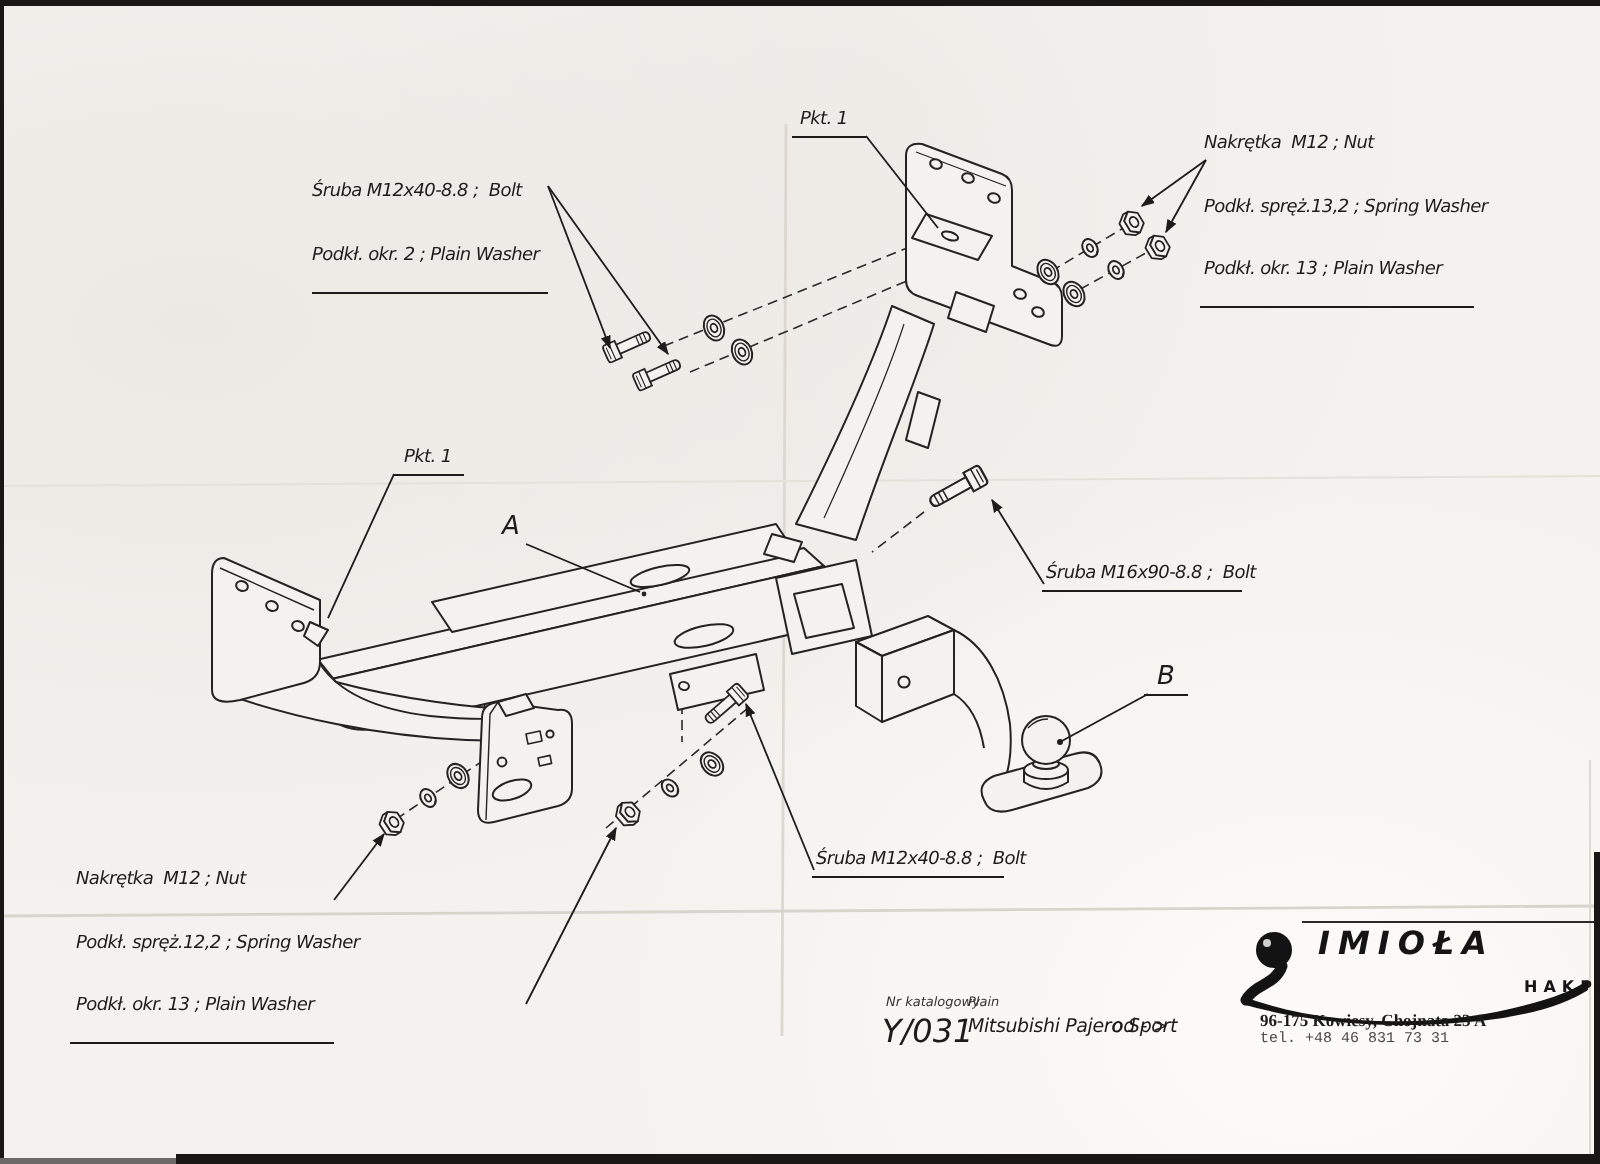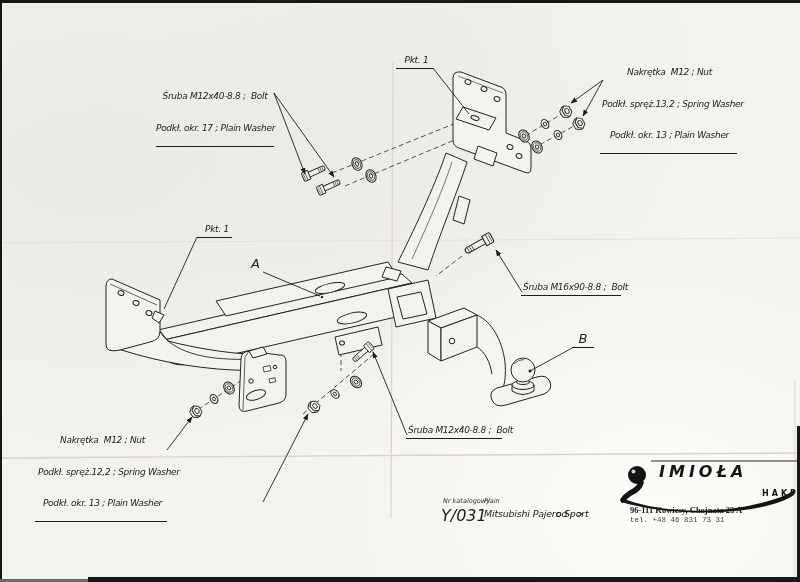--- a/index.html
+++ b/index.html
@@ -7,21 +7,21 @@
     font-family:"DejaVu Sans", sans-serif; }
   .page { position:relative; width:800px; height:582px; background:#f3f2ee;
     background-image:
       radial-gradient(ellipse at 82% 88%, rgba(253,252,250,.9) 0%, rgba(253,252,250,0) 38%),
       radial-gradient(ellipse at 12% 28%, rgba(224,222,215,.45) 0%, rgba(224,222,215,0) 50%),
       radial-gradient(ellipse at 55% 10%, rgba(230,228,222,.35) 0%, rgba(230,228,222,0) 45%);
     overflow:hidden; }
   svg.draw { position:absolute; left:0; top:0; }
   .lbl { position:absolute; font-style:italic; font-size:9px; letter-spacing:-0.3px;
     line-height:10.5px; color:#1c1c1c; white-space:pre; }
-  .ul  { border-bottom:1px solid #1c1c1c; padding-bottom:2px;text-align:center; }
+  .ul  { border-bottom:1px solid #1c1c1c; padding-bottom:2px; }
   .big { font-size:13px; letter-spacing:0; line-height:13px; }
   .tb-small { position:absolute; font-style:italic; font-size:6.5px; color:#333; white-space:pre; }
   .tb-val   { position:absolute; font-style:italic; font-size:16px; color:#1c1c1c; white-space:pre; }
   .tb-brand { position:absolute; font-style:italic; font-size:9.5px; letter-spacing:-0.2px; color:#1c1c1c; white-space:pre; }
   .logo-name { position:absolute; left:659px; top:462px; font-weight:bold; font-style:italic;
     font-size:16px; letter-spacing:4px; color:#141414; white-space:pre; }
   .logo-sub  { position:absolute; left:722px; top:489px; font-weight:bold; font-size:8px;
     letter-spacing:3px; color:#141414; white-space:pre;margin-left:40px; }
   .addr  { position:absolute; left:630px; top:505px; font-family:"Liberation Serif", serif;
     font-weight:bold; font-size:8.5px; color:#1a1a1a; white-space:pre; }
@@ -214,21 +214,21 @@
     <rect x="0" y="0" width="800" height="3" fill="#181715"></rect>
     <rect x="0" y="0" width="2" height="582" fill="#181715"></rect>
     <rect x="88" y="577" width="712" height="5" fill="#181715"></rect>
     <rect x="0" y="579" width="88" height="3" fill="#6b6a66"></rect>
     <rect x="797" y="426" width="3" height="156" fill="#181715"></rect>
   </g>
 </svg>
 
 <div class="lbl ul" style="left:156px; top:70px; width:118px;">
   <div>Śruba M12x40-8.8 ;  Bolt</div>
-  <div>Podkł. okr. 17 ; Plain Washer</div>
+  <div>Podkł. okr. 2 ; Plain Washer</div>
 </div>
 
 <div class="lbl ul" style="left:396px; top:55px; width:37px; padding-left:4px;">Pkt. 1</div>
 
 <div class="lbl ul" style="left:600px; top:46px; width:137px; padding-left:2px;">
   <div>Nakrętka  M12 ; Nut</div>
   <div>Podkł. spręż.13,2 ; Spring Washer</div>
   <div>Podkł. okr. 13 ; Plain Washer</div>
 </div>
 
@@ -250,16 +250,16 @@
 <div class="lbl ul" style="left:406px; top:425px; width:96px; padding-left:2px;">Śruba M12x40-8.8 ;  Bolt</div>
 
 <div class="tb-small" style="left:443px; top:497px;font-style:italic;">Nr katalogowy</div>
 <div class="tb-small" style="left:484px; top:497px;">Plain</div>
 <div class="tb-val" style="left:441px; top:506px;">Y/031</div>
 <div class="tb-brand" style="left:484px; top:508px;">Mitsubishi Pajero Sport</div>
 <div class="tb-brand" style="left:556px; top:508px;">od - &gt;</div>
 
 <div class="logo-name">IMIOŁA</div>
 <div class="logo-sub">HAKPOL</div>
-<div class="addr">96-111 Kowiesy, Chojnata 23 A</div>
+<div class="addr">96-175 Kowiesy, Chojnata 23 A</div>
 <div class="phone">tel. +48 46 831 73 31</div>
 
 </div>
 
 </body></html>

